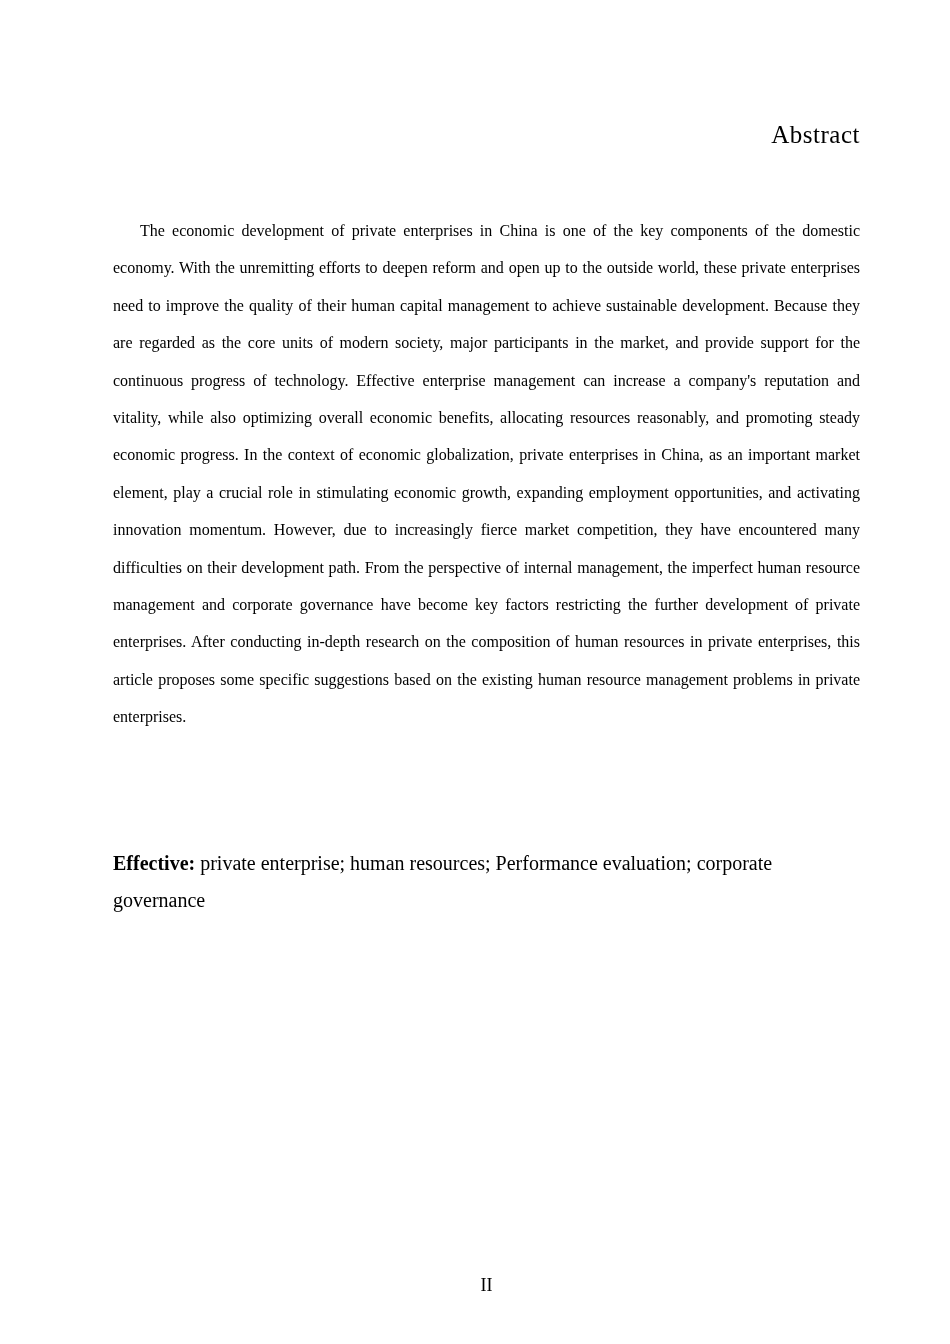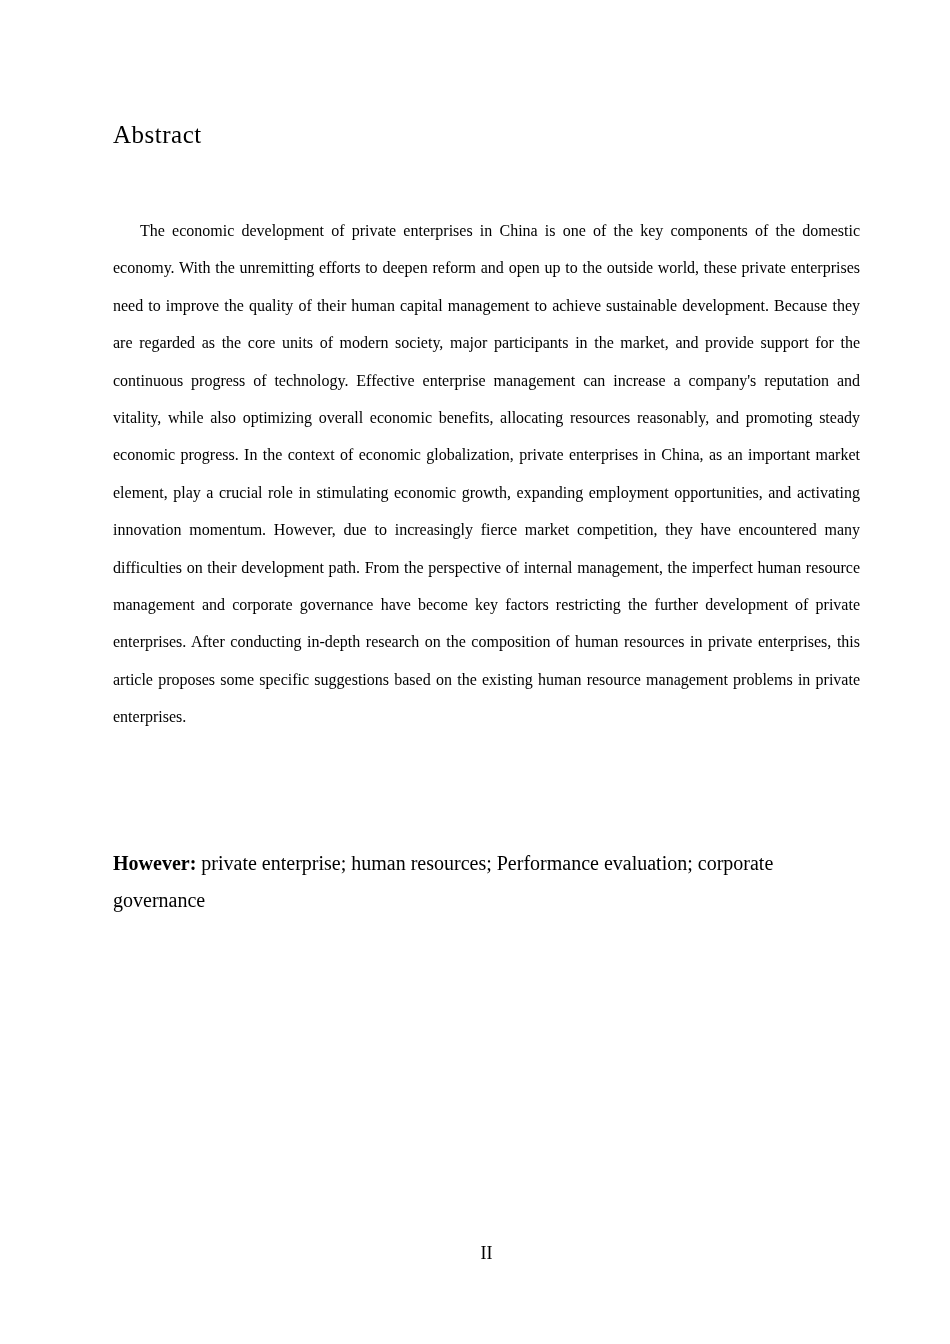--- a/index.html
+++ b/index.html
@@ -18,21 +18,21 @@
     overflow: hidden;
   }
   .doc-title {
     position: absolute;
     top: 121px;
     left: 113px;
     width: 747px;
     margin: 0;
     font-size: 25px;
     font-weight: normal;
-    text-align: left;
+    text-align: right;
     letter-spacing: 0.5px;
   }
   .abstract-body {
     position: absolute;
     top: 212px;
     left: 113px;
     width: 747px;
     margin: 0;
     font-size: 16px;
     line-height: 37.4px;
@@ -46,35 +46,35 @@
     width: 747px;
     font-size: 20px;
     line-height: 37.4px;
     text-align: left;
   }
   .keywords-label {
     font-weight: bold;
   }
   .page-number {
     position: absolute;
-    top: 1243px;
+    top: 1275px;
     left: 113px;
     width: 747px;
     font-size: 18px;
     text-align: center;
   }
 </style>
 </head>
 <body>
 
 <div class="page">
 
   <h1 class="doc-title">Abstract</h1>
 
   <p class="abstract-body">The economic development of private enterprises in China is one of the key components of the domestic economy. With the unremitting efforts to deepen reform and open up to the outside world, these private enterprises need to improve the quality of their human capital management to achieve sustainable development. Because they are regarded as the core units of modern society, major participants in the market, and provide support for the continuous progress of technology. Effective enterprise management can increase a company's reputation and vitality, while also optimizing overall economic benefits, allocating resources reasonably, and promoting steady economic progress. In the context of economic globalization, private enterprises in China, as an important market element, play a crucial role in stimulating economic growth, expanding employment opportunities, and activating innovation momentum. However, due to increasingly fierce market competition, they have encountered many difficulties on their development path. From the perspective of internal management, the imperfect human resource management and corporate governance have become key factors restricting the further development of private enterprises. After conducting in-depth research on the composition of human resources in private enterprises, this article proposes some specific suggestions based on the existing human resource management problems in private enterprises.</p>
 
   <div class="keywords-line">
-    <span class="keywords-label">However:</span><span> private enterprise; human resources; Performance evaluation; corporate governance</span>
+    <span class="keywords-label">Effective:</span><span> private enterprise; human resources; Performance evaluation; corporate governance</span>
   </div>
 
   <div class="page-number">II</div>
 
 </div>
 
 </body></html>

